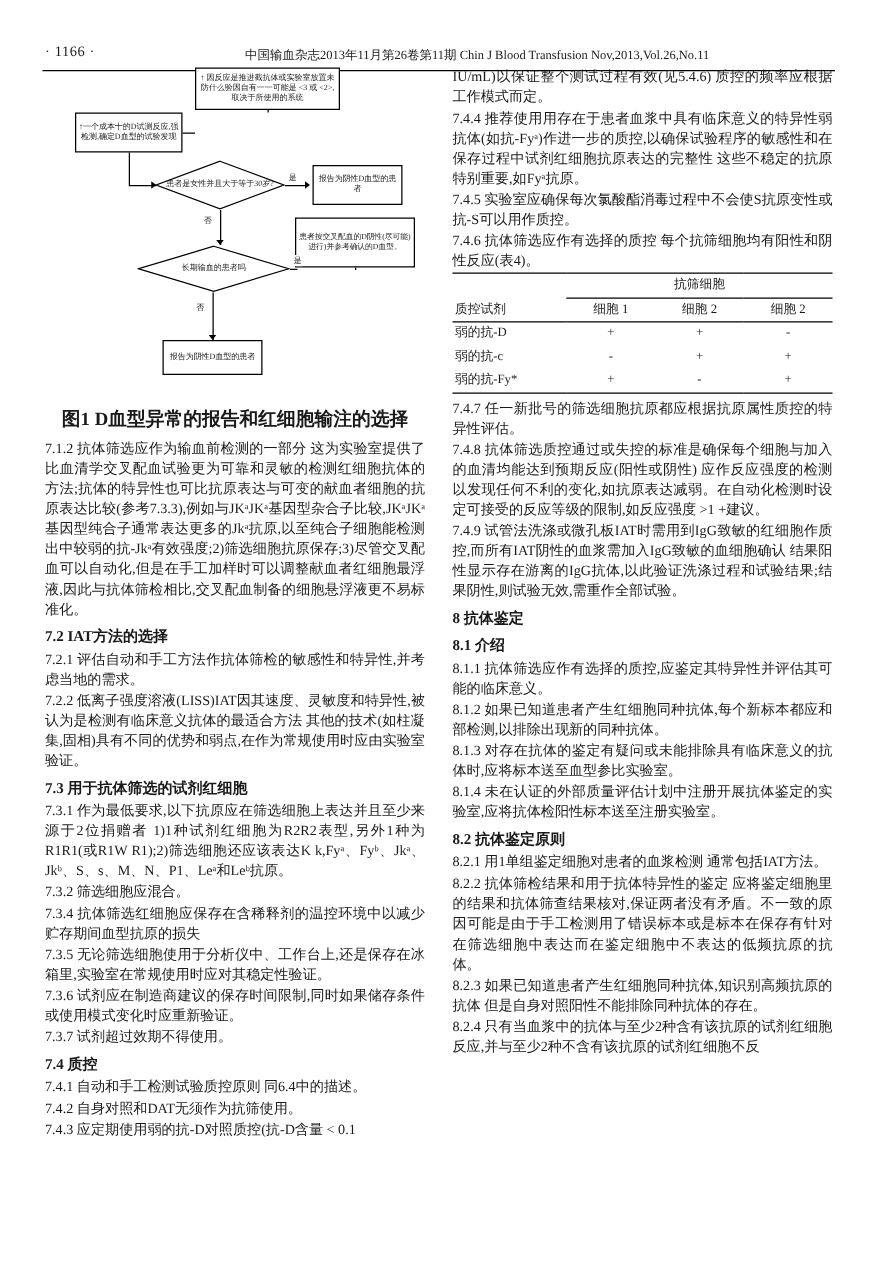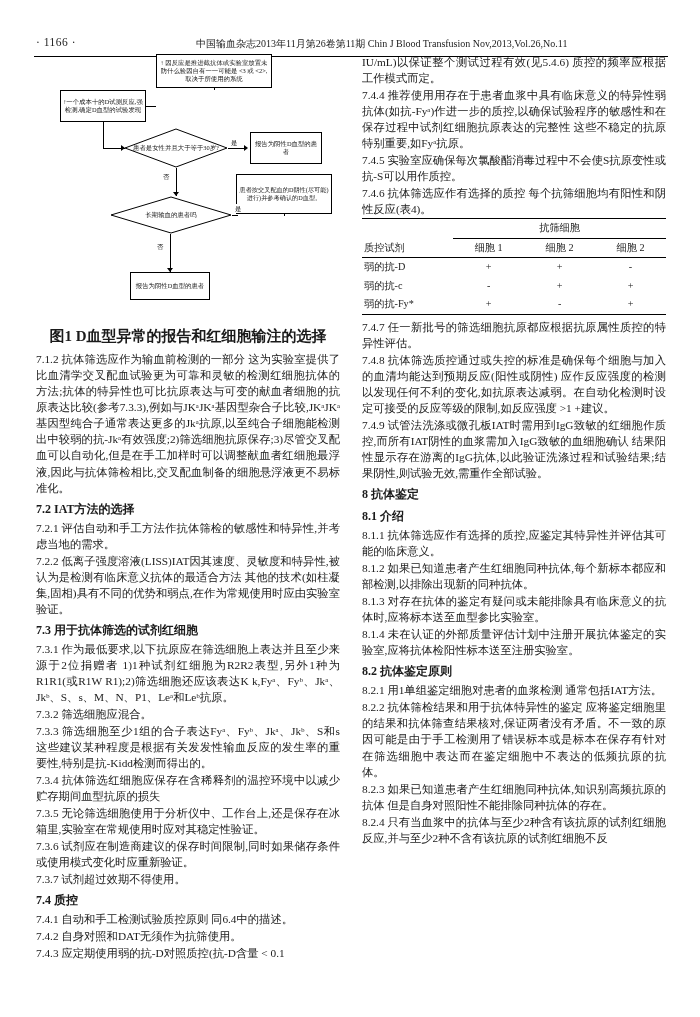--- a/index.html
+++ b/index.html
@@ -229,21 +229,20 @@
     </div>
     <div class="figcap">图1   D血型异常的报告和红细胞输注的选择</div>
 
     <p class="para">7.1.2   抗体筛选应作为输血前检测的一部分   这为实验室提供了比血清学交叉配血试验更为可靠和灵敏的检测红细胞抗体的方法;抗体的特异性也可比抗原表达与可变的献血者细胞的抗原表达比较(参考7.3.3),例如与JKᵃJKᵃ基因型杂合子比较,JKᵃJKᵃ基因型纯合子通常表达更多的Jkᵃ抗原,以至纯合子细胞能检测出中较弱的抗-Jkᵃ有效强度;2)筛选细胞抗原保存;3)尽管交叉配血可以自动化,但是在手工加样时可以调整献血者红细胞最浮液,因此与抗体筛检相比,交叉配血制备的细胞悬浮液更不易标准化。</p>
     <p class="para secthead">7.2   IAT方法的选择</p>
     <p class="para">7.2.1   评估自动和手工方法作抗体筛检的敏感性和特异性,并考虑当地的需求。</p>
     <p class="para">7.2.2   低离子强度溶液(LISS)IAT因其速度、灵敏度和特异性,被认为是检测有临床意义抗体的最适合方法   其他的技术(如柱凝集,固相)具有不同的优势和弱点,在作为常规使用时应由实验室验证。</p>
     <p class="para secthead">7.3   用于抗体筛选的试剂红细胞</p>
     <p class="para">7.3.1   作为最低要求,以下抗原应在筛选细胞上表达并且至少来源于2位捐赠者   1)1种试剂红细胞为R2R2表型,另外1种为R1R1(或R1W R1);2)筛选细胞还应该表达K k,Fyᵃ、Fyᵇ、Jkᵃ、Jkᵇ、S、s、M、N、P1、Leᵃ和Leᵇ抗原。</p>
     <p class="para">7.3.2   筛选细胞应混合。</p>
-    <p class="para">7.3.3   筛选细胞至少1组的合子表达Fyᵃ、Fyᵇ、Jkᵃ、Jkᵇ、S和s   这些建议某种程度是根据有关发发性输血反应的发生率的重要性,特别是抗-Kidd检测而得出的。</p>
     <p class="para">7.3.4   抗体筛选红细胞应保存在含稀释剂的温控环境中以减少贮存期间血型抗原的损失</p>
     <p class="para">7.3.5   无论筛选细胞使用于分析仪中、工作台上,还是保存在冰箱里,实验室在常规使用时应对其稳定性验证。</p>
     <p class="para">7.3.6   试剂应在制造商建议的保存时间限制,同时如果储存条件或使用模式变化时应重新验证。</p>
     <p class="para">7.3.7   试剂超过效期不得使用。</p>
     <p class="para secthead">7.4   质控</p>
     <p class="para">7.4.1   自动和手工检测试验质控原则   同6.4中的描述。</p>
     <p class="para">7.4.2   自身对照和DAT无须作为抗筛使用。</p>
     <p class="para">7.4.3   应定期使用弱的抗-D对照质控(抗-D含量 &lt; 0.1</p>
   </div>
 

